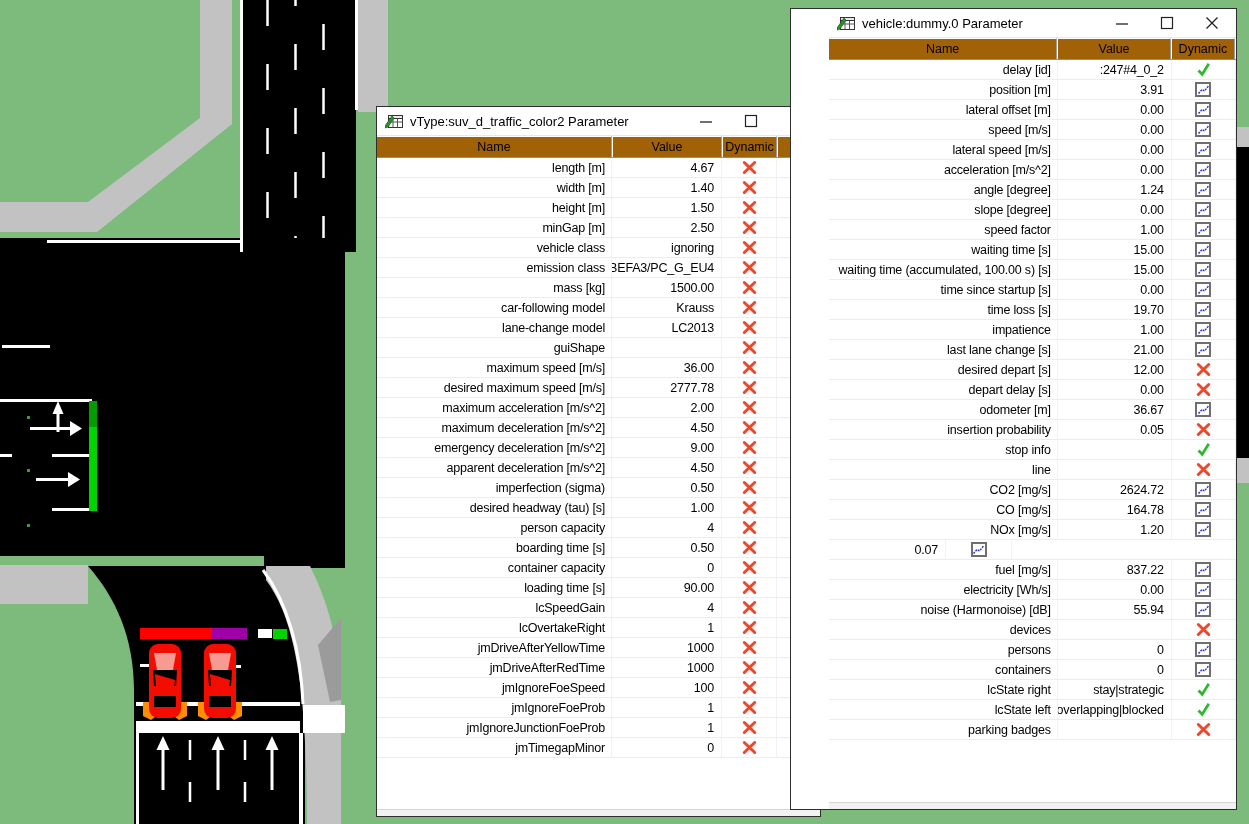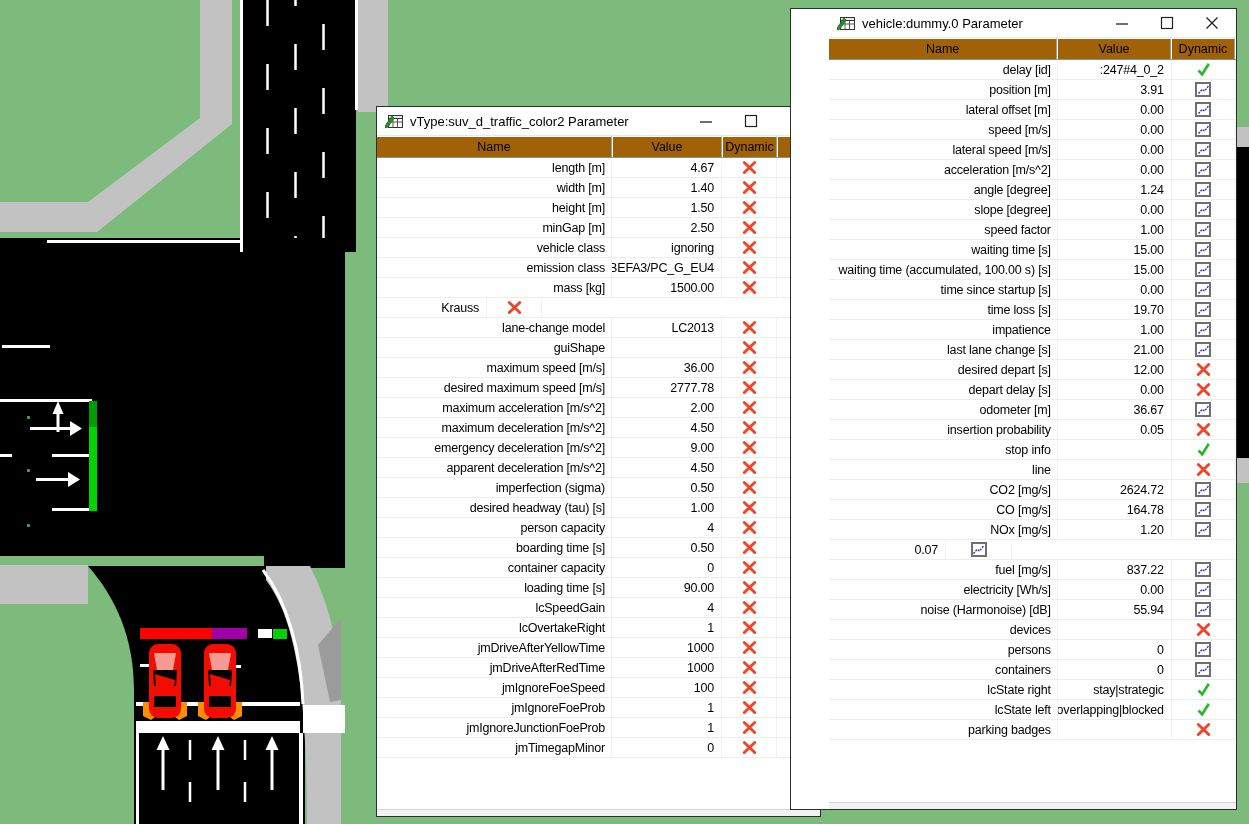--- a/index.html
+++ b/index.html
@@ -279,20 +279,23 @@
             <span>1500.00</span>
           </div>
           <div class="cell cdyn">
             <svg width="15" height="15" viewBox="0 0 15 15" class="dyn-cross">
               <path d="M2.3,2.5 L12.7,12.5 M12.7,2.5 L2.3,12.5" fill="none" stroke="#e8492d" stroke-width="3" stroke-linecap="round"></path>
             </svg>
           </div>
           <div class="cell cend"></div>
         </div>
         <div class="prow">
+          <div class="cell cname">
+            <span>car-following model</span>
+          </div>
           <div class="cell cvalue">
             <span>Krauss</span>
           </div>
           <div class="cell cdyn">
             <svg width="15" height="15" viewBox="0 0 15 15" class="dyn-cross">
               <path d="M2.3,2.5 L12.7,12.5 M12.7,2.5 L2.3,12.5" fill="none" stroke="#e8492d" stroke-width="3" stroke-linecap="round"></path>
             </svg>
           </div>
           <div class="cell cend"></div>
         </div>

